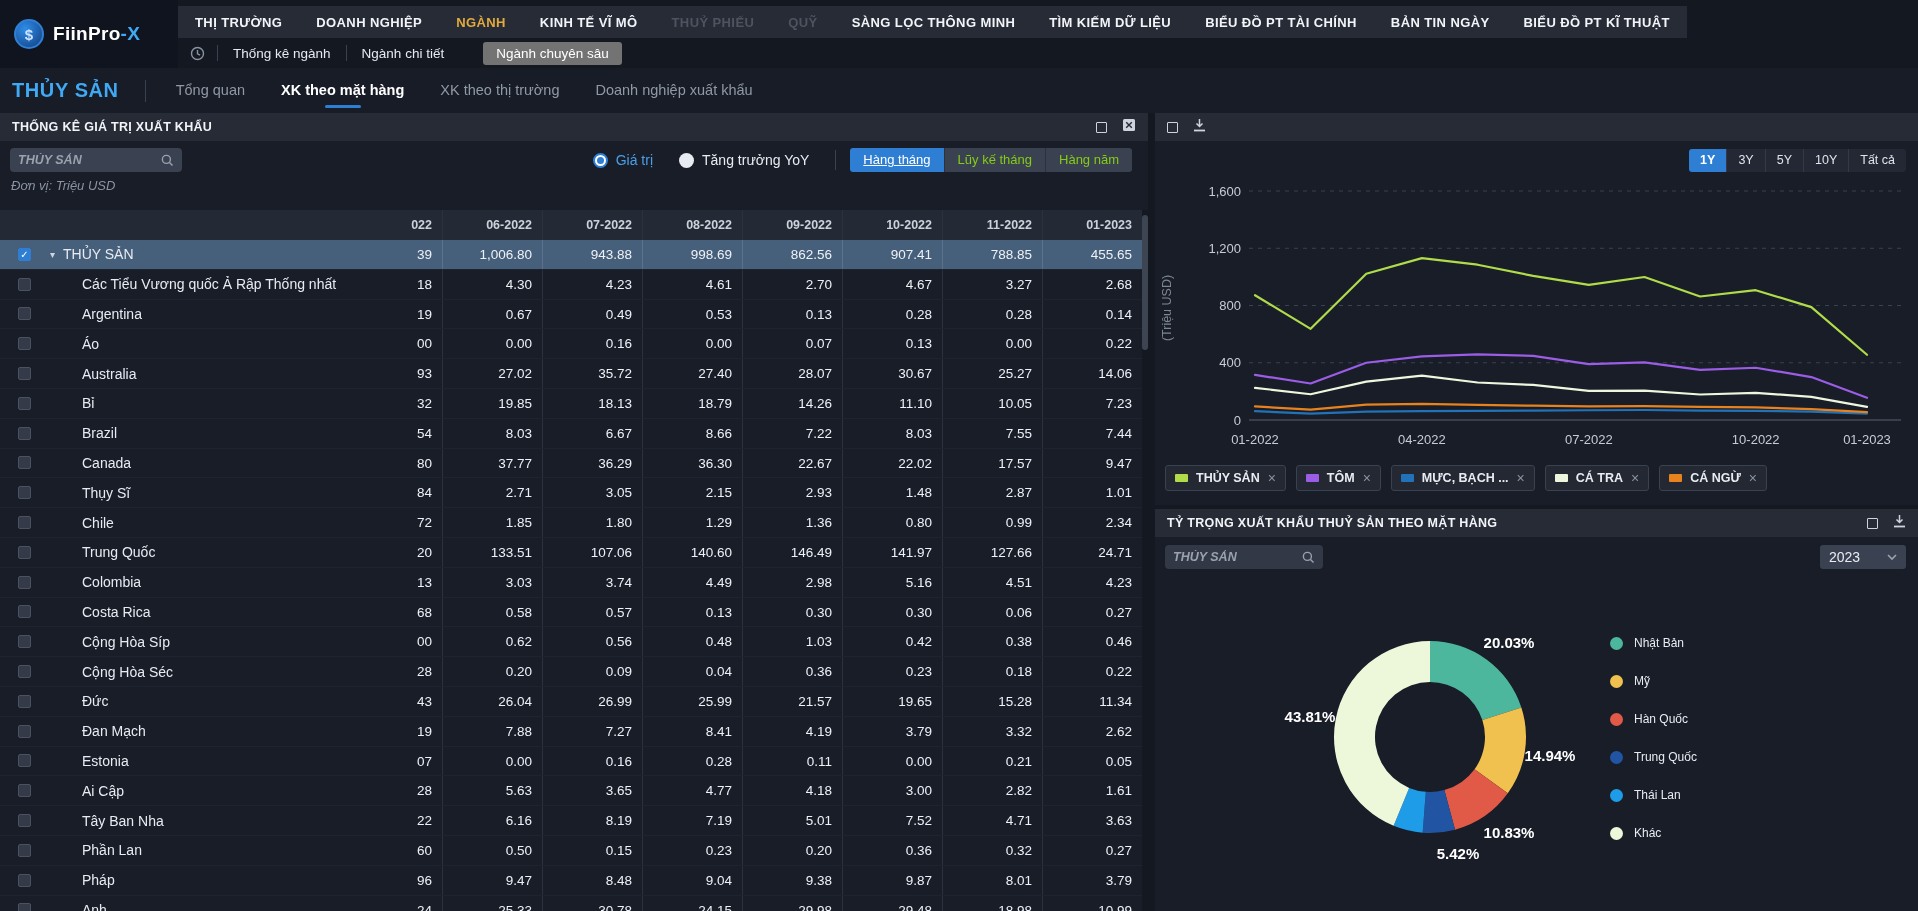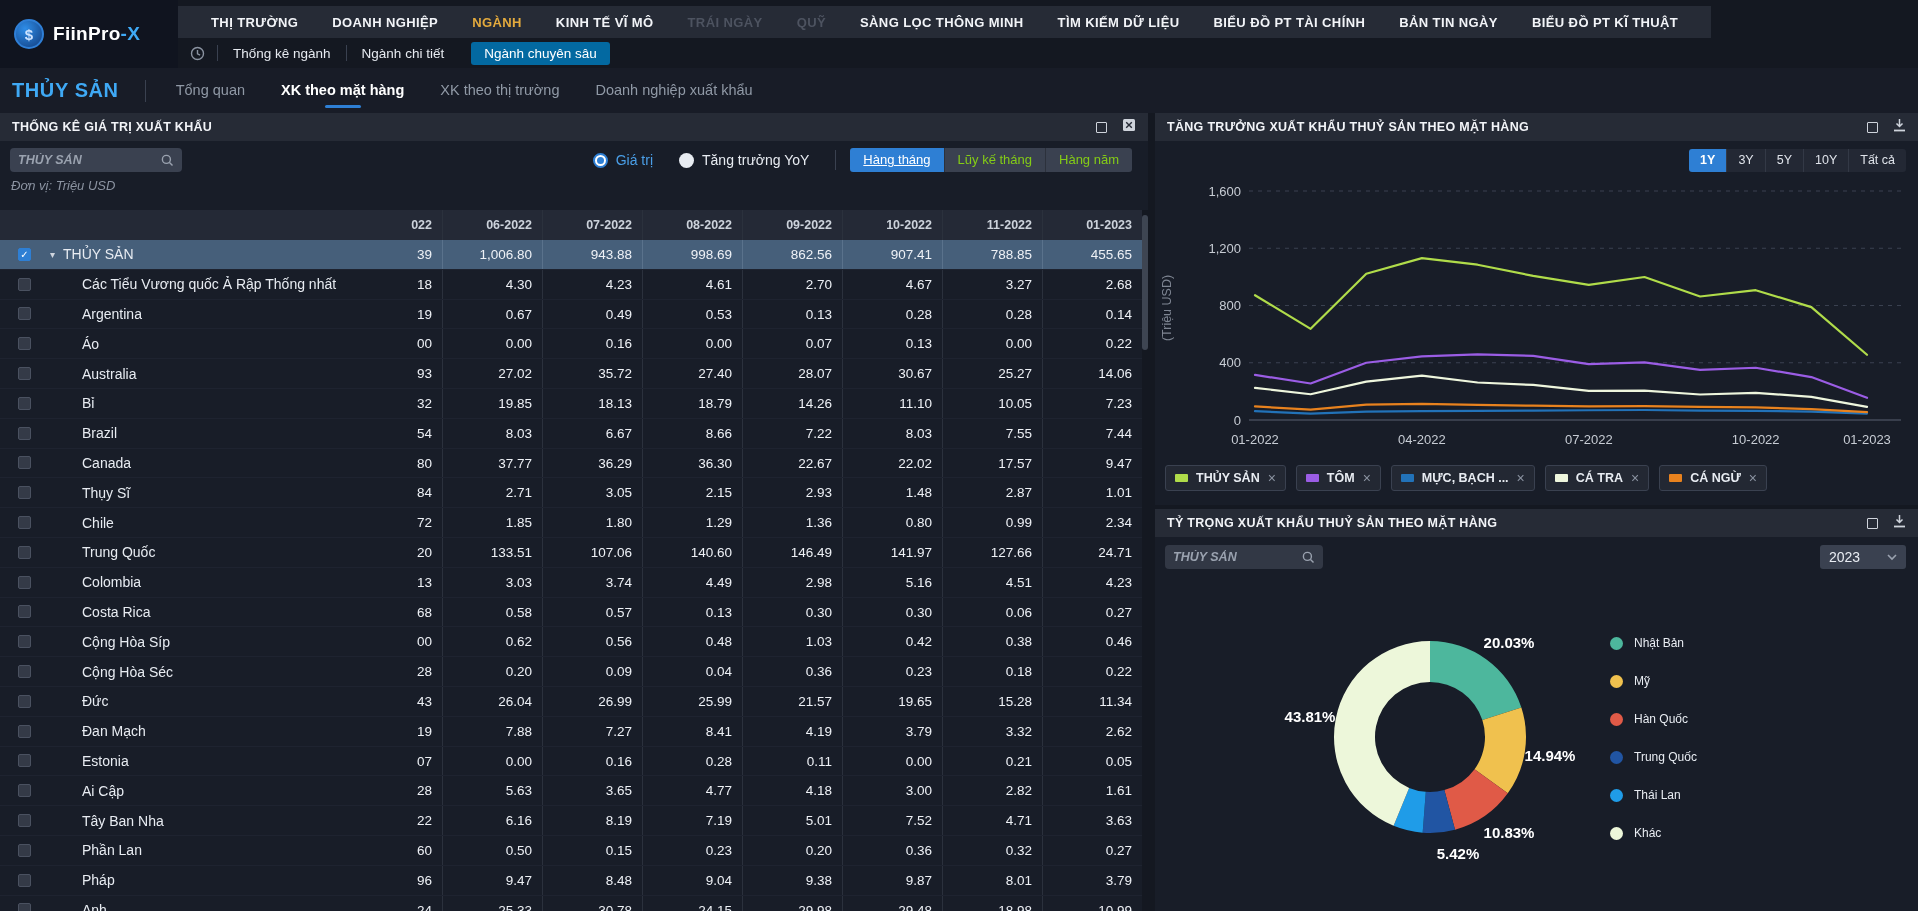--- a/index.html
+++ b/index.html
@@ -8,30 +8,30 @@
 
   
   .logo-block { position:absolute; left:0; top:0; width:178px; height:68px; background:#10141f;
     display:flex; align-items:center; padding-left:14px; gap:9px; z-index:5; }
   .logo-circle { width:30px; height:30px; border-radius:50%; background:radial-gradient(circle at 35% 30%, #2e8de8, #123d7e);
     border:2px solid #2f7fd6; color:#cfe4ff; font-weight:bold; font-size:15px; display:flex; align-items:center; justify-content:center; }
   .brand-text { font-size:19px; font-weight:bold; color:#fff; letter-spacing:.3px; }
   .brand-text .sfx { color:#3fa9f5; }
 
   .nav1 { position:absolute; left:178px; top:6px; height:32px; background:#262b36;
-    display:inline-flex; align-items:center; padding:0 16px; }
+    display:inline-flex; align-items:center; padding:0 0; }
   .nav1-item { padding:0 17px; font-size:13px; font-weight:bold; color:#f2f4f8; letter-spacing:.4px; white-space:nowrap; cursor:pointer; }
   .nav1-item.active { color:#e3aa3d; }
   .nav1-item.disabled { color:#4d5360; }
 
   .nav2 { position:absolute; left:184px; top:38px; height:30px; display:flex; align-items:center; }
   .nav2-clock { margin:0 12px 0 6px; display:flex; }
   .nav2-sep { width:1px; height:16px; background:#3a4150; }
   .nav2-item { padding:0 15px; font-size:13.5px; color:#e6eaf0; white-space:nowrap; cursor:pointer; }
-  .nav2-item.active { background:#0369a1; border-radius:3px; padding:4px 13px; margin-left:12px; color:#fff; }
+  .nav2-item.active { background:#737373; border-radius:3px; padding:4px 13px; margin-left:24px; color:#fff; }
 
   .titlebar { position:absolute; top:68px; left:0; width:1918px; height:45px; background:#181c27; display:flex; align-items:center; }
   .page-title { margin-left:12px; font-size:20px; font-weight:bold; color:#3fa9f5; letter-spacing:.6px; }
   .title-sep { width:1px; height:22px; background:#3a4150; margin-left:26px; }
   .tabs { display:flex; margin-left:12px; height:45px; }
   .tab { padding:0 18px; font-size:14.5px; color:#9099a6; line-height:45px; position:relative; white-space:nowrap; cursor:pointer; }
   .tab.active { color:#fff; font-weight:bold; }
   .tab.active::after { content:""; position:absolute; left:50%; transform:translateX(-50%); bottom:5px;
     width:36px; height:3px; background:#2e7fd4; border-radius:2px; }
 
@@ -127,21 +127,21 @@
   <div class="logo-block">
     <div class="logo-circle">$</div>
     <div class="brand-text"><span>FiinPro</span><span class="sfx">-X</span></div>
   </div>
 
   <div class="nav1">
       <div class="nav1-item">THỊ TRƯỜNG</div>
       <div class="nav1-item">DOANH NGHIỆP</div>
       <div class="nav1-item active">NGÀNH</div>
       <div class="nav1-item">KINH TẾ VĨ MÔ</div>
-      <div class="nav1-item disabled">TRÁI NGÀY</div>
+      <div class="nav1-item disabled">THUỶ PHIẾU</div>
       <div class="nav1-item disabled">QUỸ</div>
       <div class="nav1-item">SÀNG LỌC THÔNG MINH</div>
       <div class="nav1-item">TÌM KIẾM DỮ LIỆU</div>
       <div class="nav1-item">BIỂU ĐỒ PT TÀI CHÍNH</div>
       <div class="nav1-item">BẢN TIN NGÀY</div>
       <div class="nav1-item">BIỂU ĐỒ PT KĨ THUẬT</div>
     </div>
 
   <div class="nav2">
     <span class="nav2-clock">
@@ -596,21 +596,20 @@
           </div>
         </div>
     </div>
     <div class="vscroll">
         <div class="vthumb"></div>
       </div>
   </div>
 
   <div class="panel panel-a">
     <div class="panel-head">
-      <div class="panel-title">TĂNG TRƯỞNG XUẤT KHẨU THUỶ SẢN THEO MẶT HÀNG</div>
       <div class="head-icons">
         <span class="win-icon"></span>
         <span>
           <svg width="13" height="14" viewBox="0 0 13 14">
               <path d="M6.5 1v7M3.5 5.5L6.5 8.5 9.5 5.5" fill="none" stroke="#cfd4dc" stroke-width="1.5"></path>
               <path d="M1 12.5h11" stroke="#cfd4dc" stroke-width="1.8"></path>
             </svg>
         </span>
       </div>
     </div>

